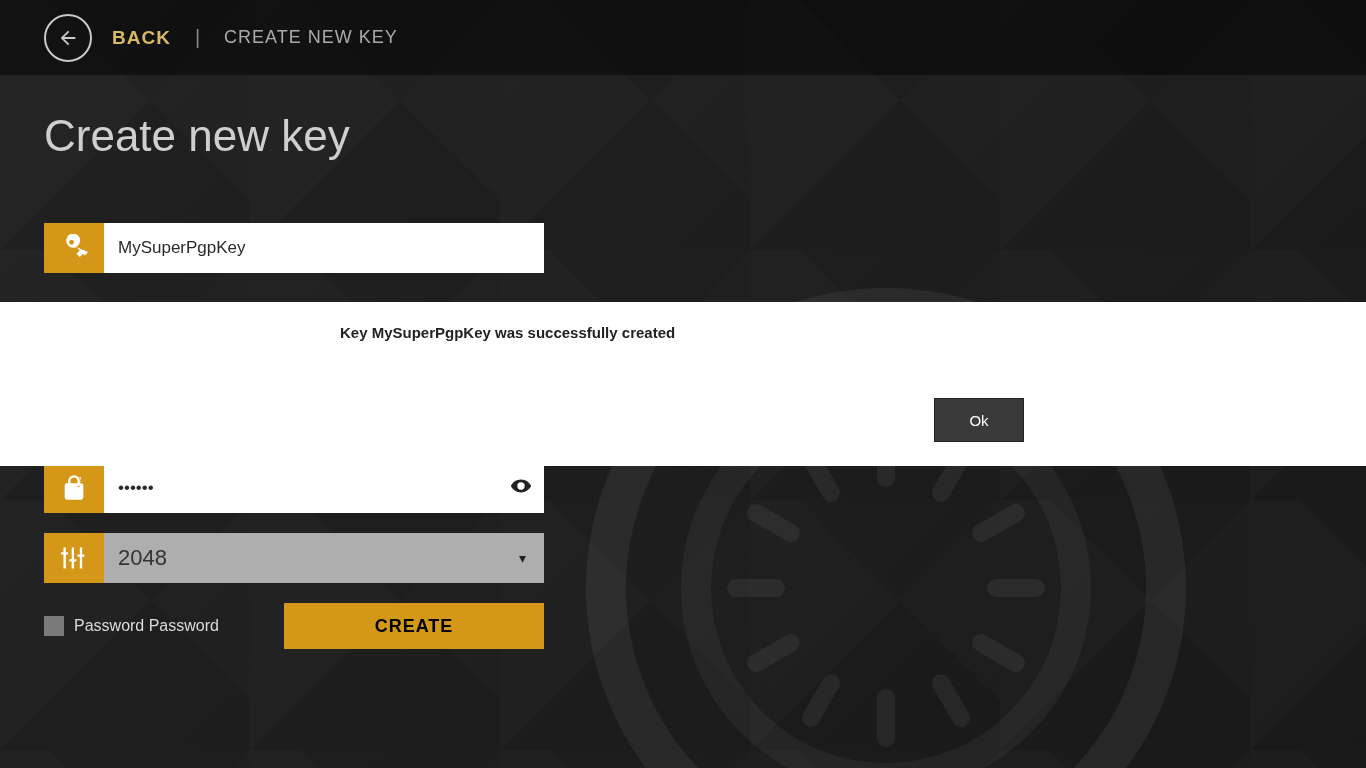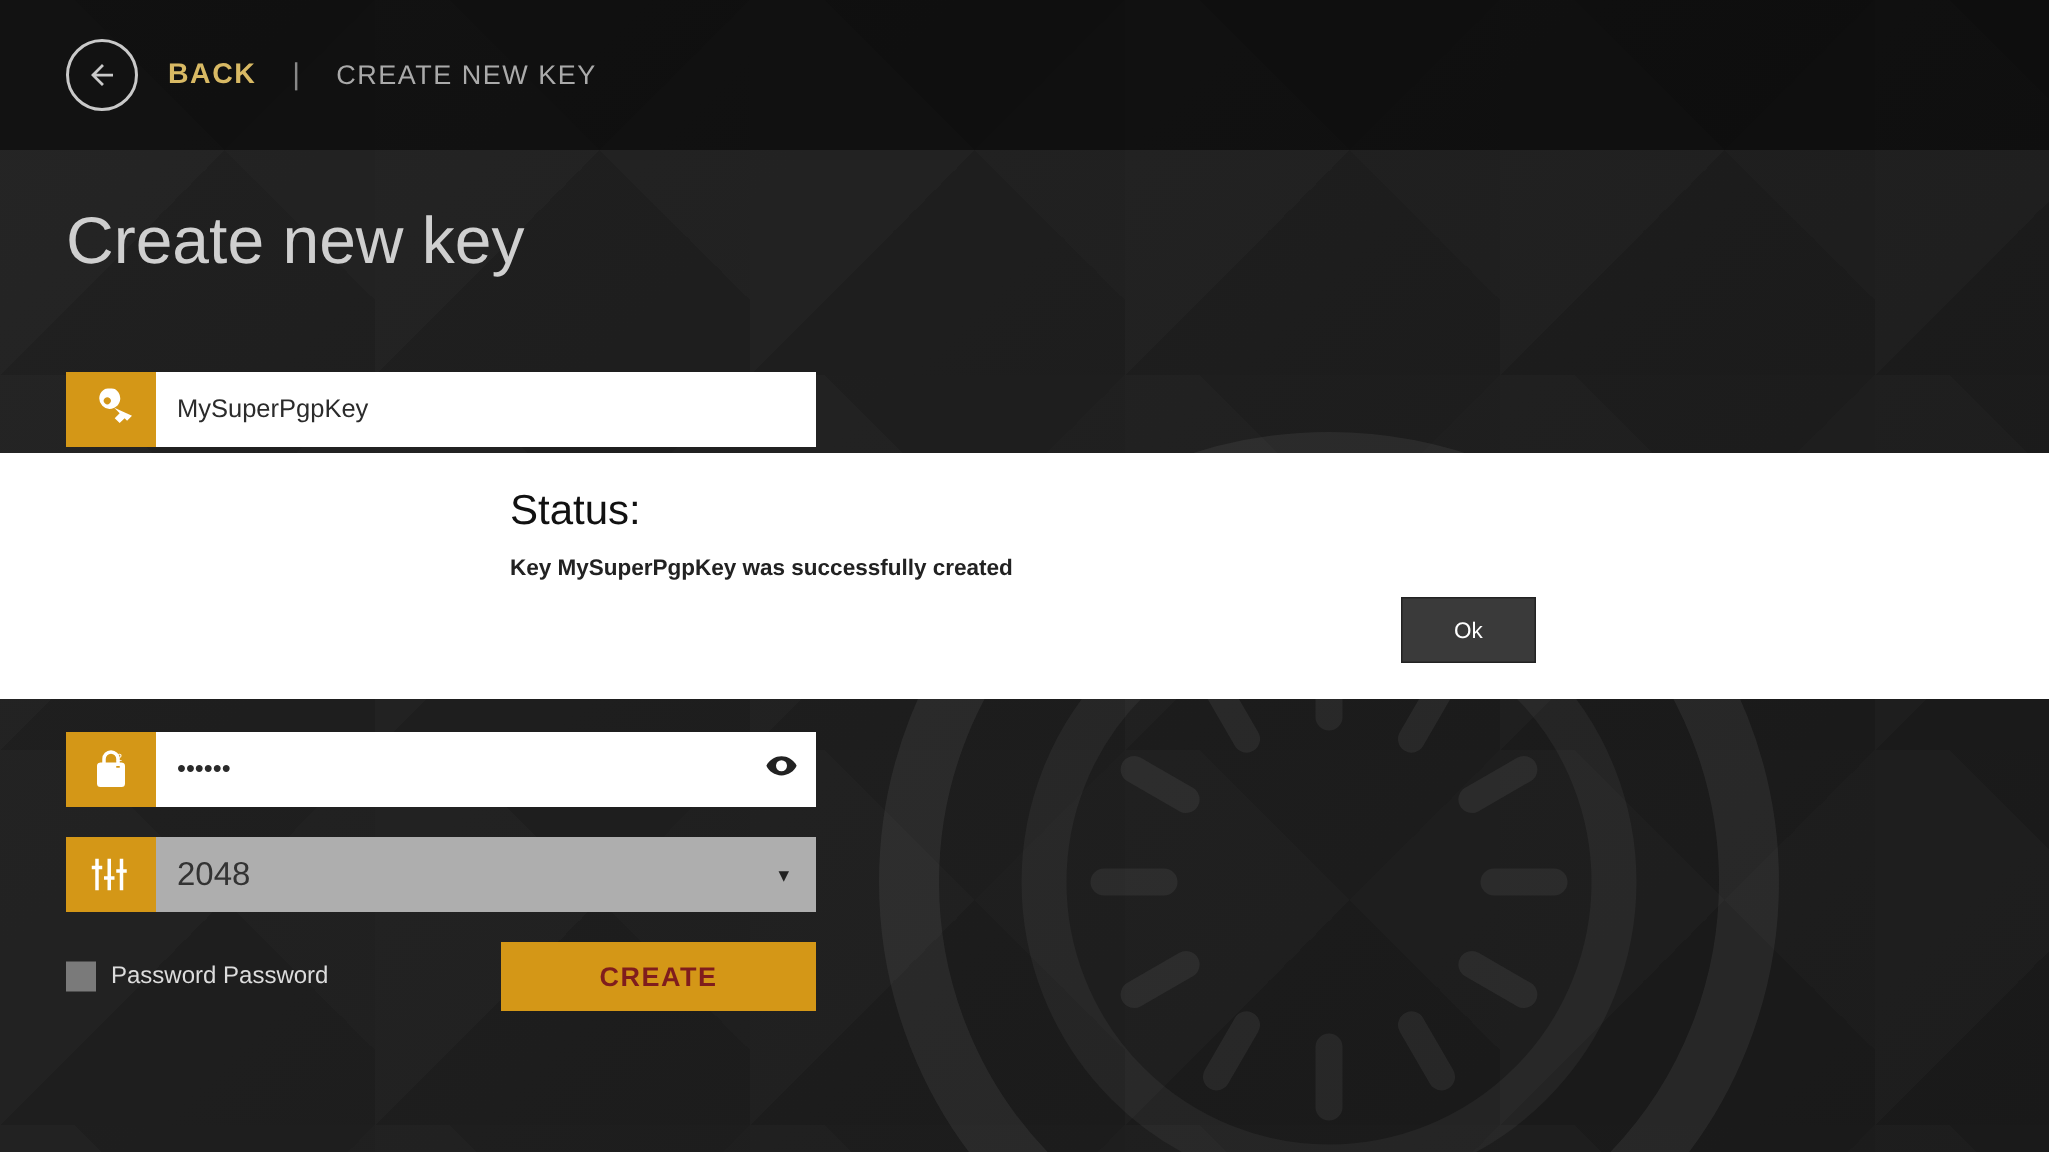--- a/index.html
+++ b/index.html
@@ -53,21 +53,21 @@
       top: 50%;
       width: 18px;
       height: 58px;
       background: rgba(200,200,200,0.08);
       border-radius: 9px;
       transform-origin: 50% 50%;
     }
     
     .header {
       position: relative;
-      height: 100px;
+      height: 75px;
       background: rgba(0,0,0,0.5);
       display: flex;
       align-items: center;
       padding-left: 44px;
       z-index: 2;
     }
     .back-circle {
       width: 48px;
       height: 48px;
       border: 2px solid #c9c9c9;
@@ -176,24 +176,24 @@
       margin-right: 10px;
       cursor: pointer;
     }
     .chk-label {
       color: #dcdcdc;
       font-size: 16px;
       font-weight: 300;
     }
     .create-btn {
       margin-left: auto;
-      width: 210px;
+      width: 260px;
       height: 46px;
       background: #d49717;
-      color: #7f1d1d;
+      color: #000000;
       font-weight: 700;
       font-size: 18px;
       letter-spacing: 1px;
       border: none;
       cursor: pointer;
     }
     
     .modal {
       position: absolute;
       left: 0;
@@ -304,18 +304,17 @@
   </div>
 
   <div class="footer-row">
     <div class="chk"></div>
     <span class="chk-label">Password Password</span>
     <button class="create-btn">CREATE</button>
   </div>
 </div>
 
 <div class="modal">
-  <div class="modal-title">Status:</div>
   <div class="modal-body">Key MySuperPgpKey was successfully created</div>
   <div class="modal-actions">
     <button class="ok-btn">Ok</button>
   </div>
 </div>
 
 </body></html>

